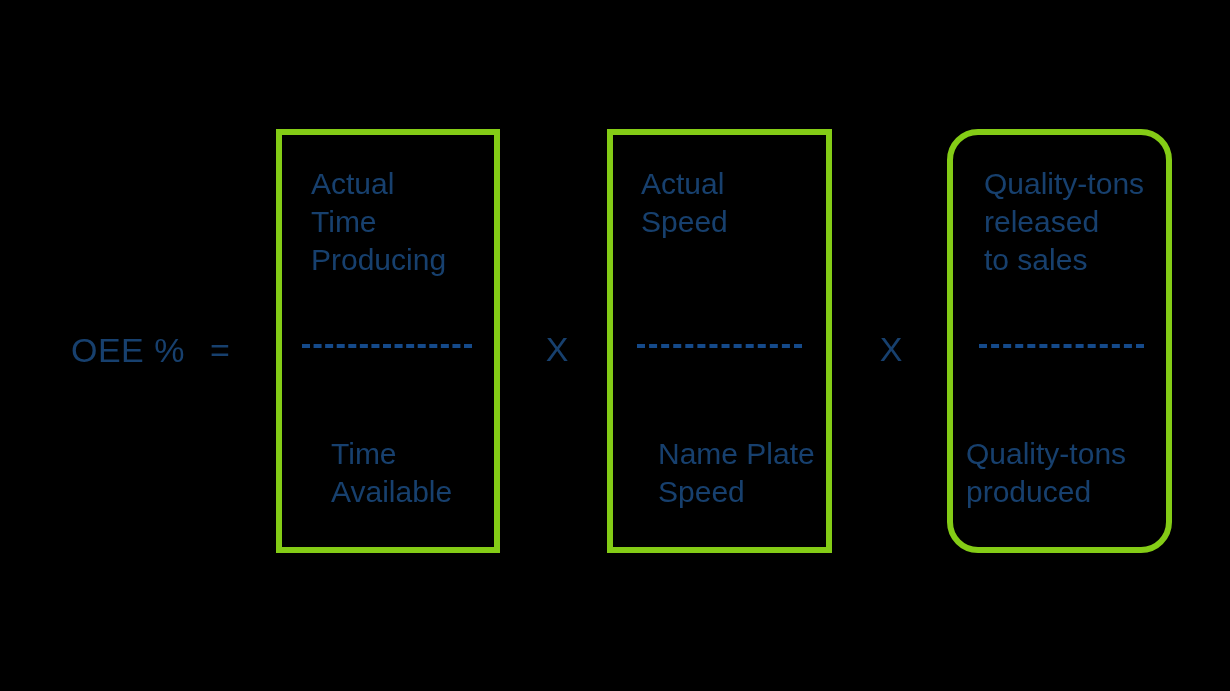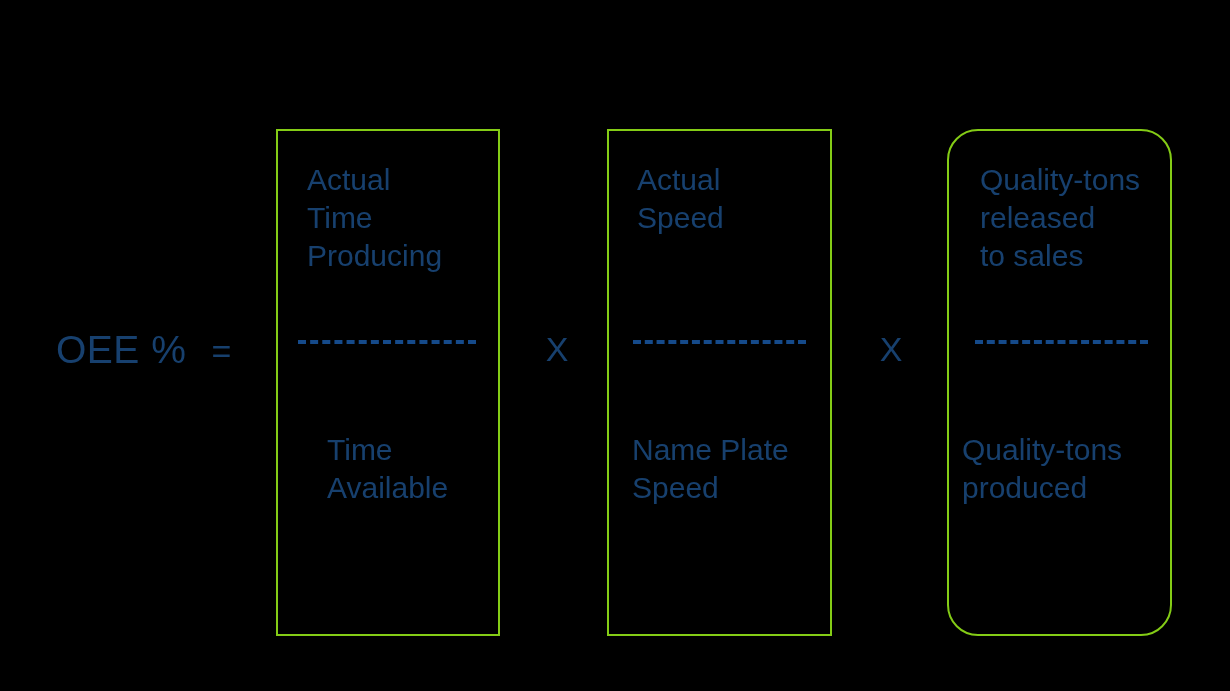--- a/index.html
+++ b/index.html
@@ -27,24 +27,25 @@
   .lhs {
     position: absolute;
     left: 56px;
     top: 322px;
     display: flex;
     align-items: baseline;
     color: #17406e;
     white-space: nowrap;
   }
   .lhs-oee {
-    font-size: 39px;
+    font-size: 34px;
     line-height: 56px;
     font-weight: 400;
     letter-spacing: 0.5px;
+    margin-left: 15px;
   }
   .lhs-eq {
     font-size: 34px;
     line-height: 56px;
     font-weight: 400;
     margin-left: 25px;
   }
 
   
   .mult {
@@ -57,23 +58,23 @@
     line-height: 44px;
     font-weight: 400;
   }
   .mult-1 { left: 537px; }
   .mult-2 { left: 871px; }
 
   
   .fbox {
     position: absolute;
     top: 129px;
-    height: 507px;
+    height: 424px;
     box-sizing: border-box;
-    border: 2px solid #84cc16;
+    border: 6px solid #84cc16;
     background: #000000;
   }
   .fbox-1 { left: 276px;  width: 224px; }
   .fbox-2 { left: 607px;  width: 225px; }
   .fbox-3 { left: 947px;  width: 225px; border-radius: 31px; }
 
   .fbox-inner {
     position: relative;
     width: 100%;
     height: 100%;
@@ -88,21 +89,21 @@
     font-weight: 400;
     white-space: pre-line;
   }
   .numerator  { top: 30px; }
   .denominator{ top: 300px; }
 
   
   .fbox-1 .numerator   { left: 29px; }
   .fbox-1 .denominator { left: 49px; }
   .fbox-2 .numerator   { left: 28px; }
-  .fbox-2 .denominator { left: 23px; }
+  .fbox-2 .denominator { left: 45px; }
   .fbox-3 .numerator   { left: 31px; }
   .fbox-3 .denominator { left: 13px; }
 
   
   .fbar {
     position: absolute;
     top: 209px;
     height: 0;
     border-top: 4px dashed #154a8a;
   }

